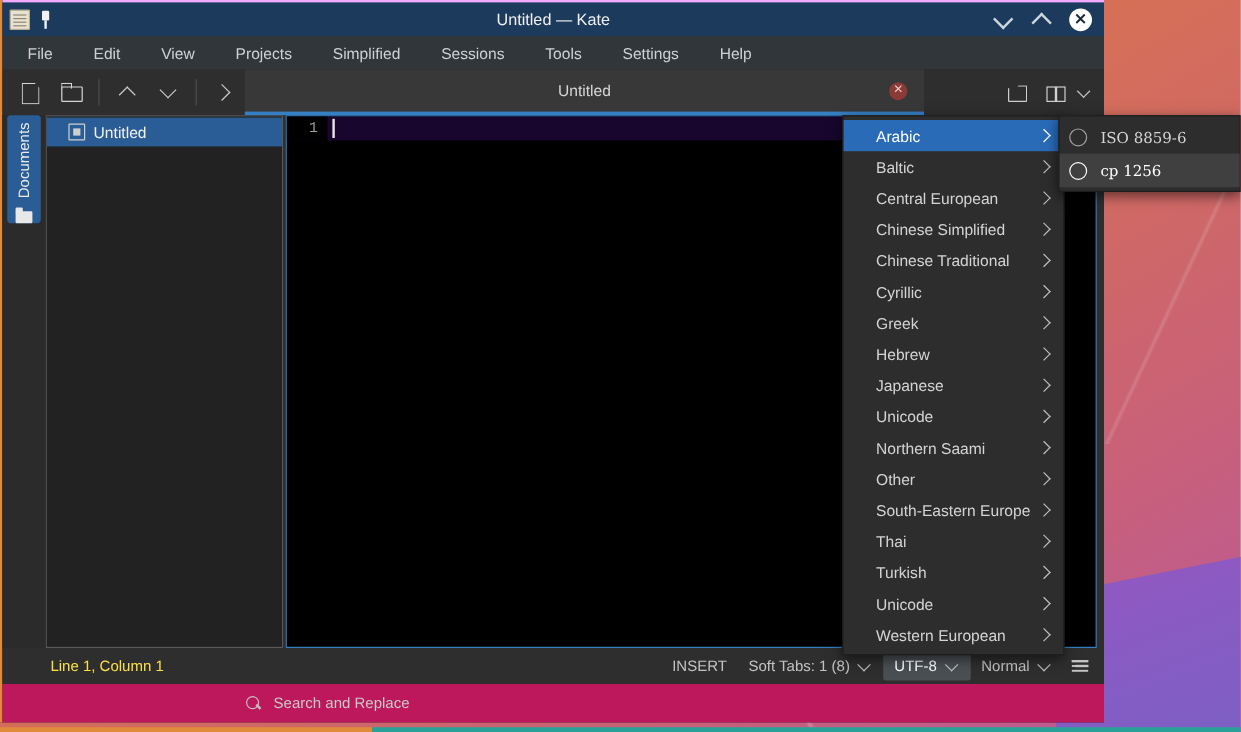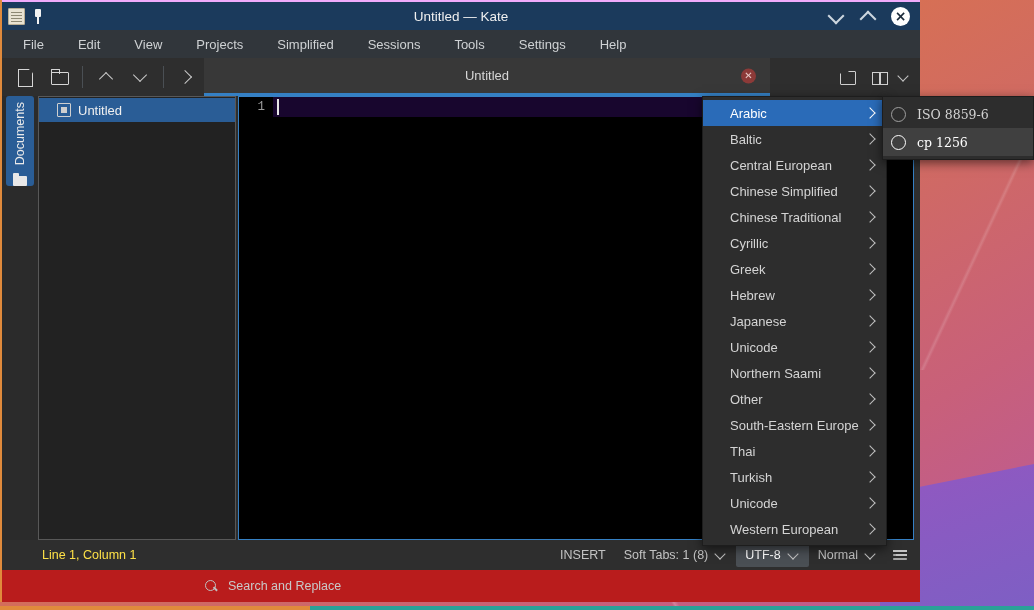--- a/index.html
+++ b/index.html
@@ -260,21 +260,21 @@
     content: ""; position: absolute; left: 1px; top: 2px; width: 14px; height: 1.6px;
     background: #c4c4c4;
     box-shadow: 0 4px 0 -0.2px #c4c4c4, 0 8px 0 -0.2px #c4c4c4;
   }
   .ic-align::after {
     content: ""; position: absolute; left: 4px; top: 6px; width: 11px; height: 1.6px;
     background: #c4c4c4;
   }
 
   .searchbar {
-    height: 32px; background: #b91c1c; display: flex; 
+    height: 32px; background: #be185d; display: flex; 
     flex: 0 0 32px; padding-left: 202px;
   }
   .search-inner { display: flex; align-items: center; gap: 9px; cursor: pointer; }
   .ic-search { width: 15px; height: 15px; position: relative; }
   .ic-search::before {
     content: ""; position: absolute; left: 1px; top: 1px; width: 9px; height: 9px;
     border: 1.5px solid #c0c0c0; border-radius: 50%;
   }
   .ic-search::after {
     content: ""; position: absolute; left: 9px; top: 9.5px; width: 5px; height: 1.5px;

